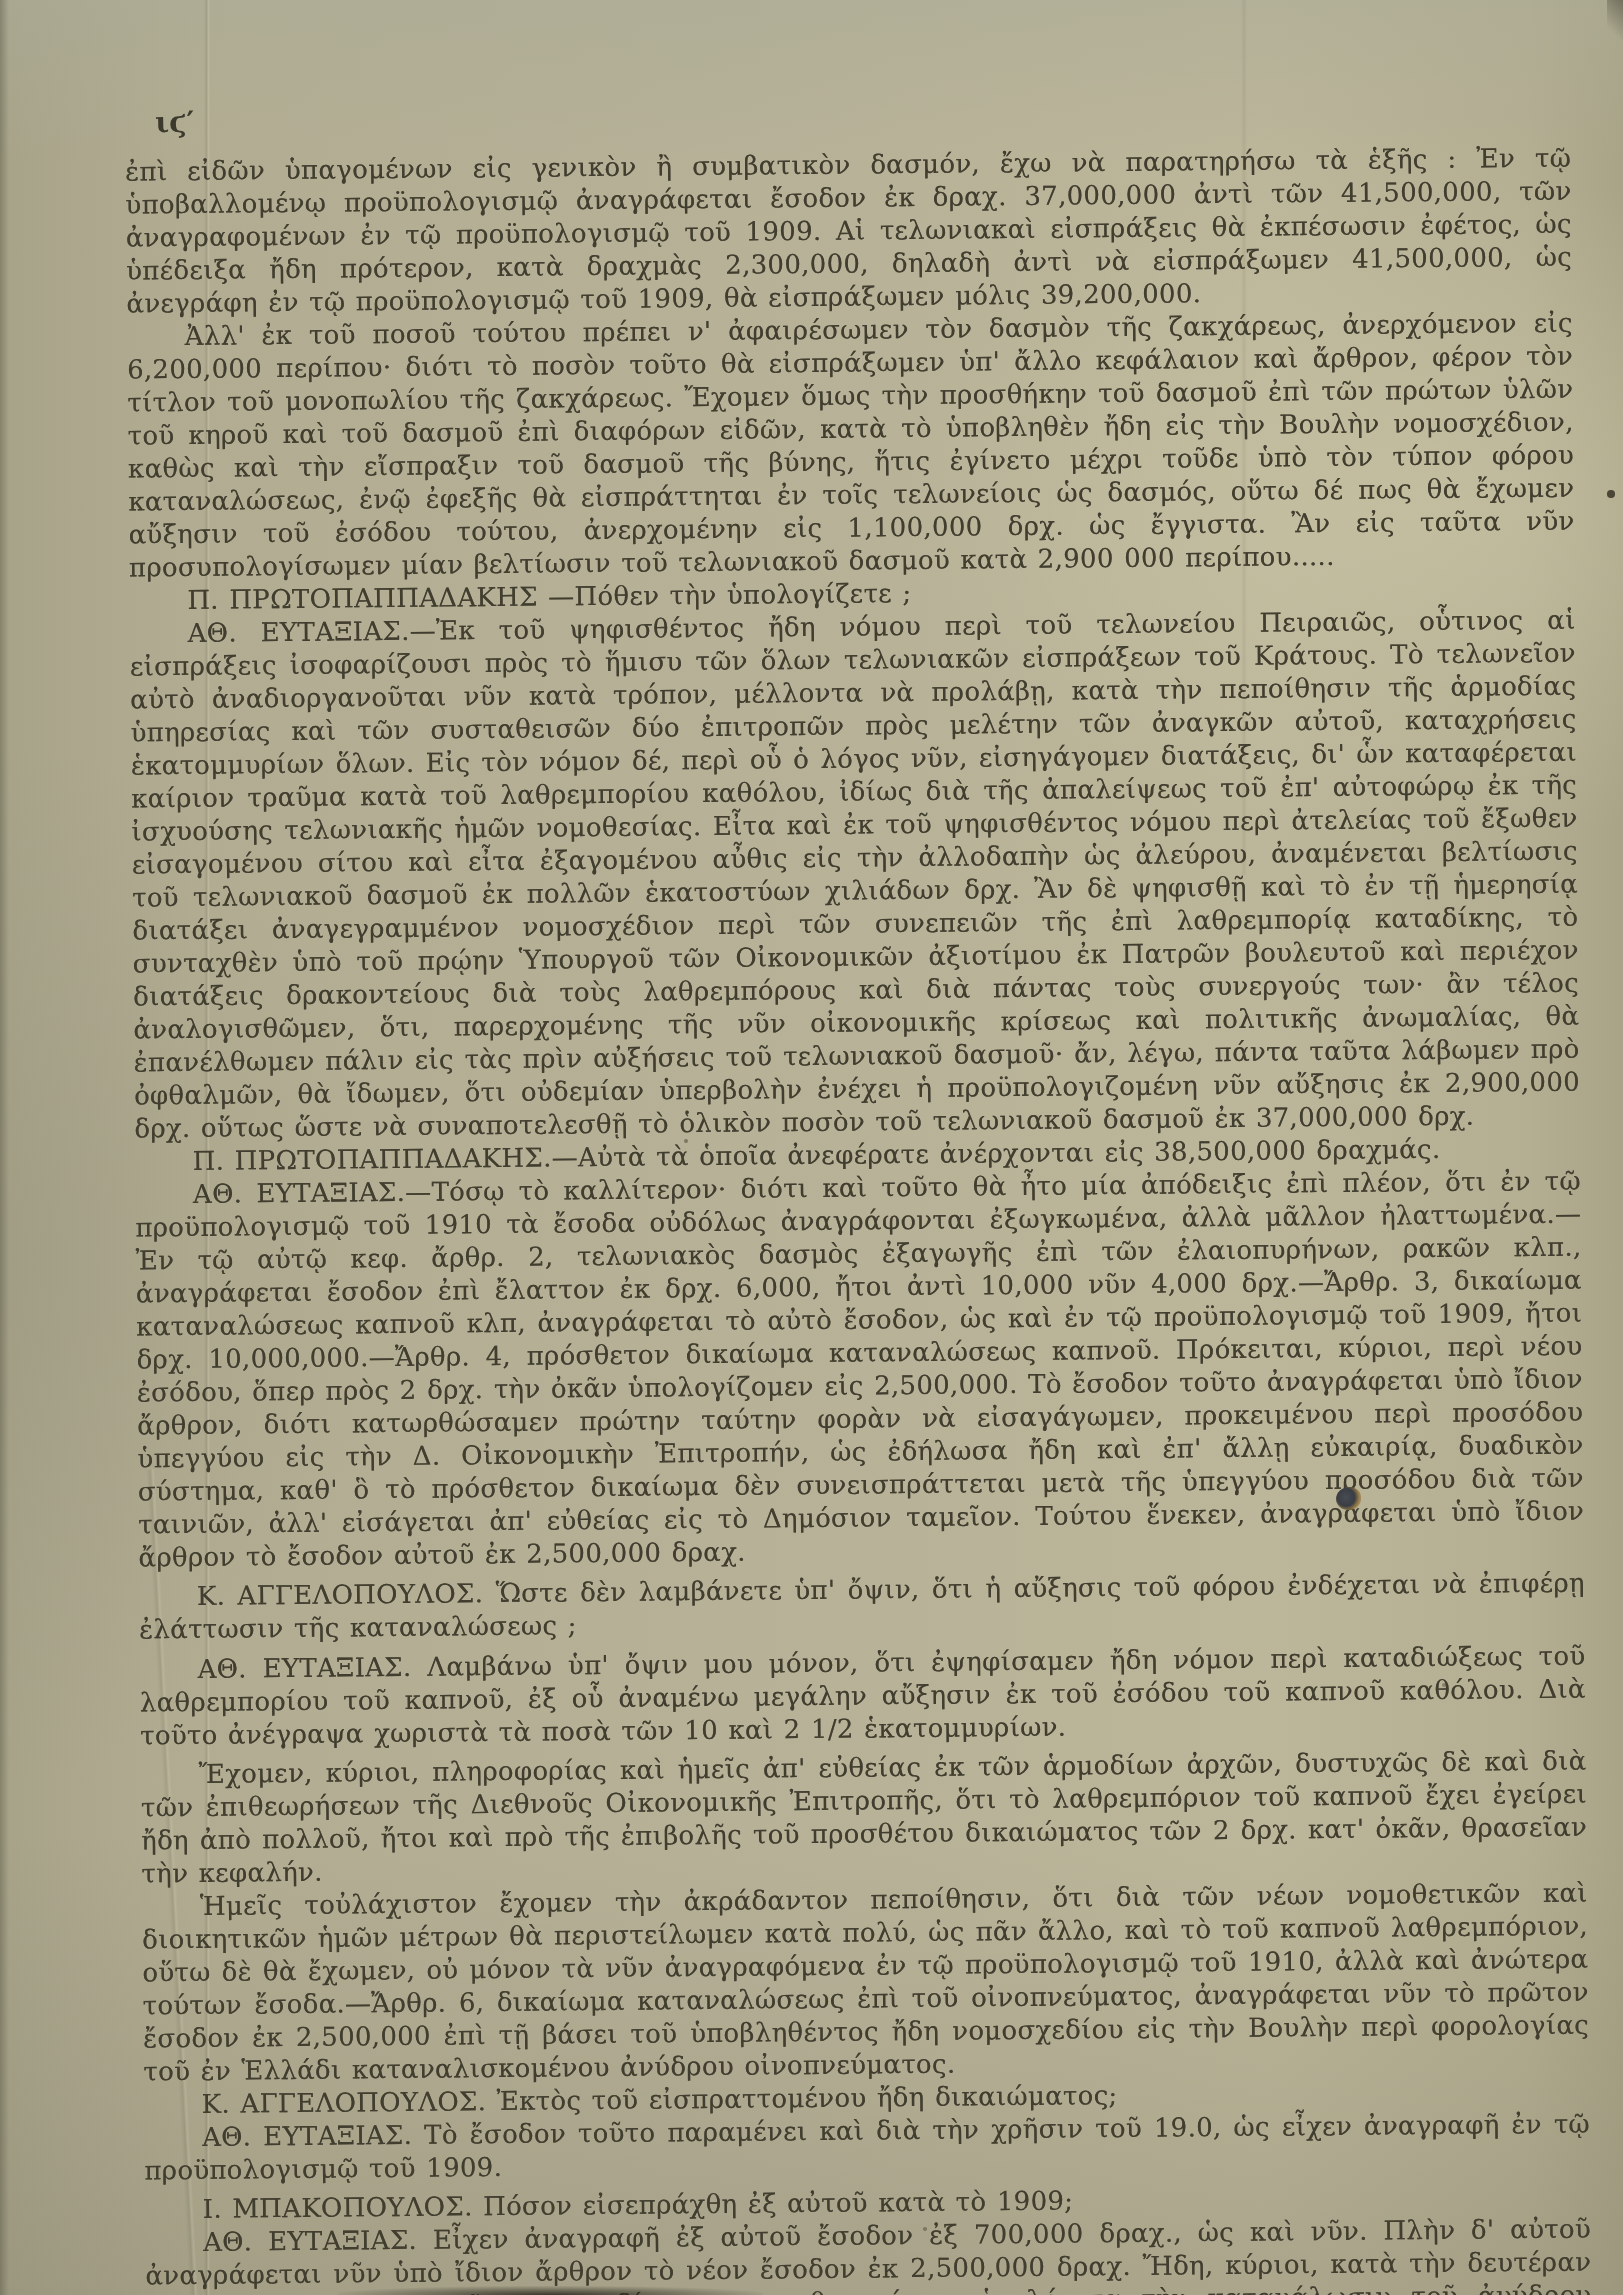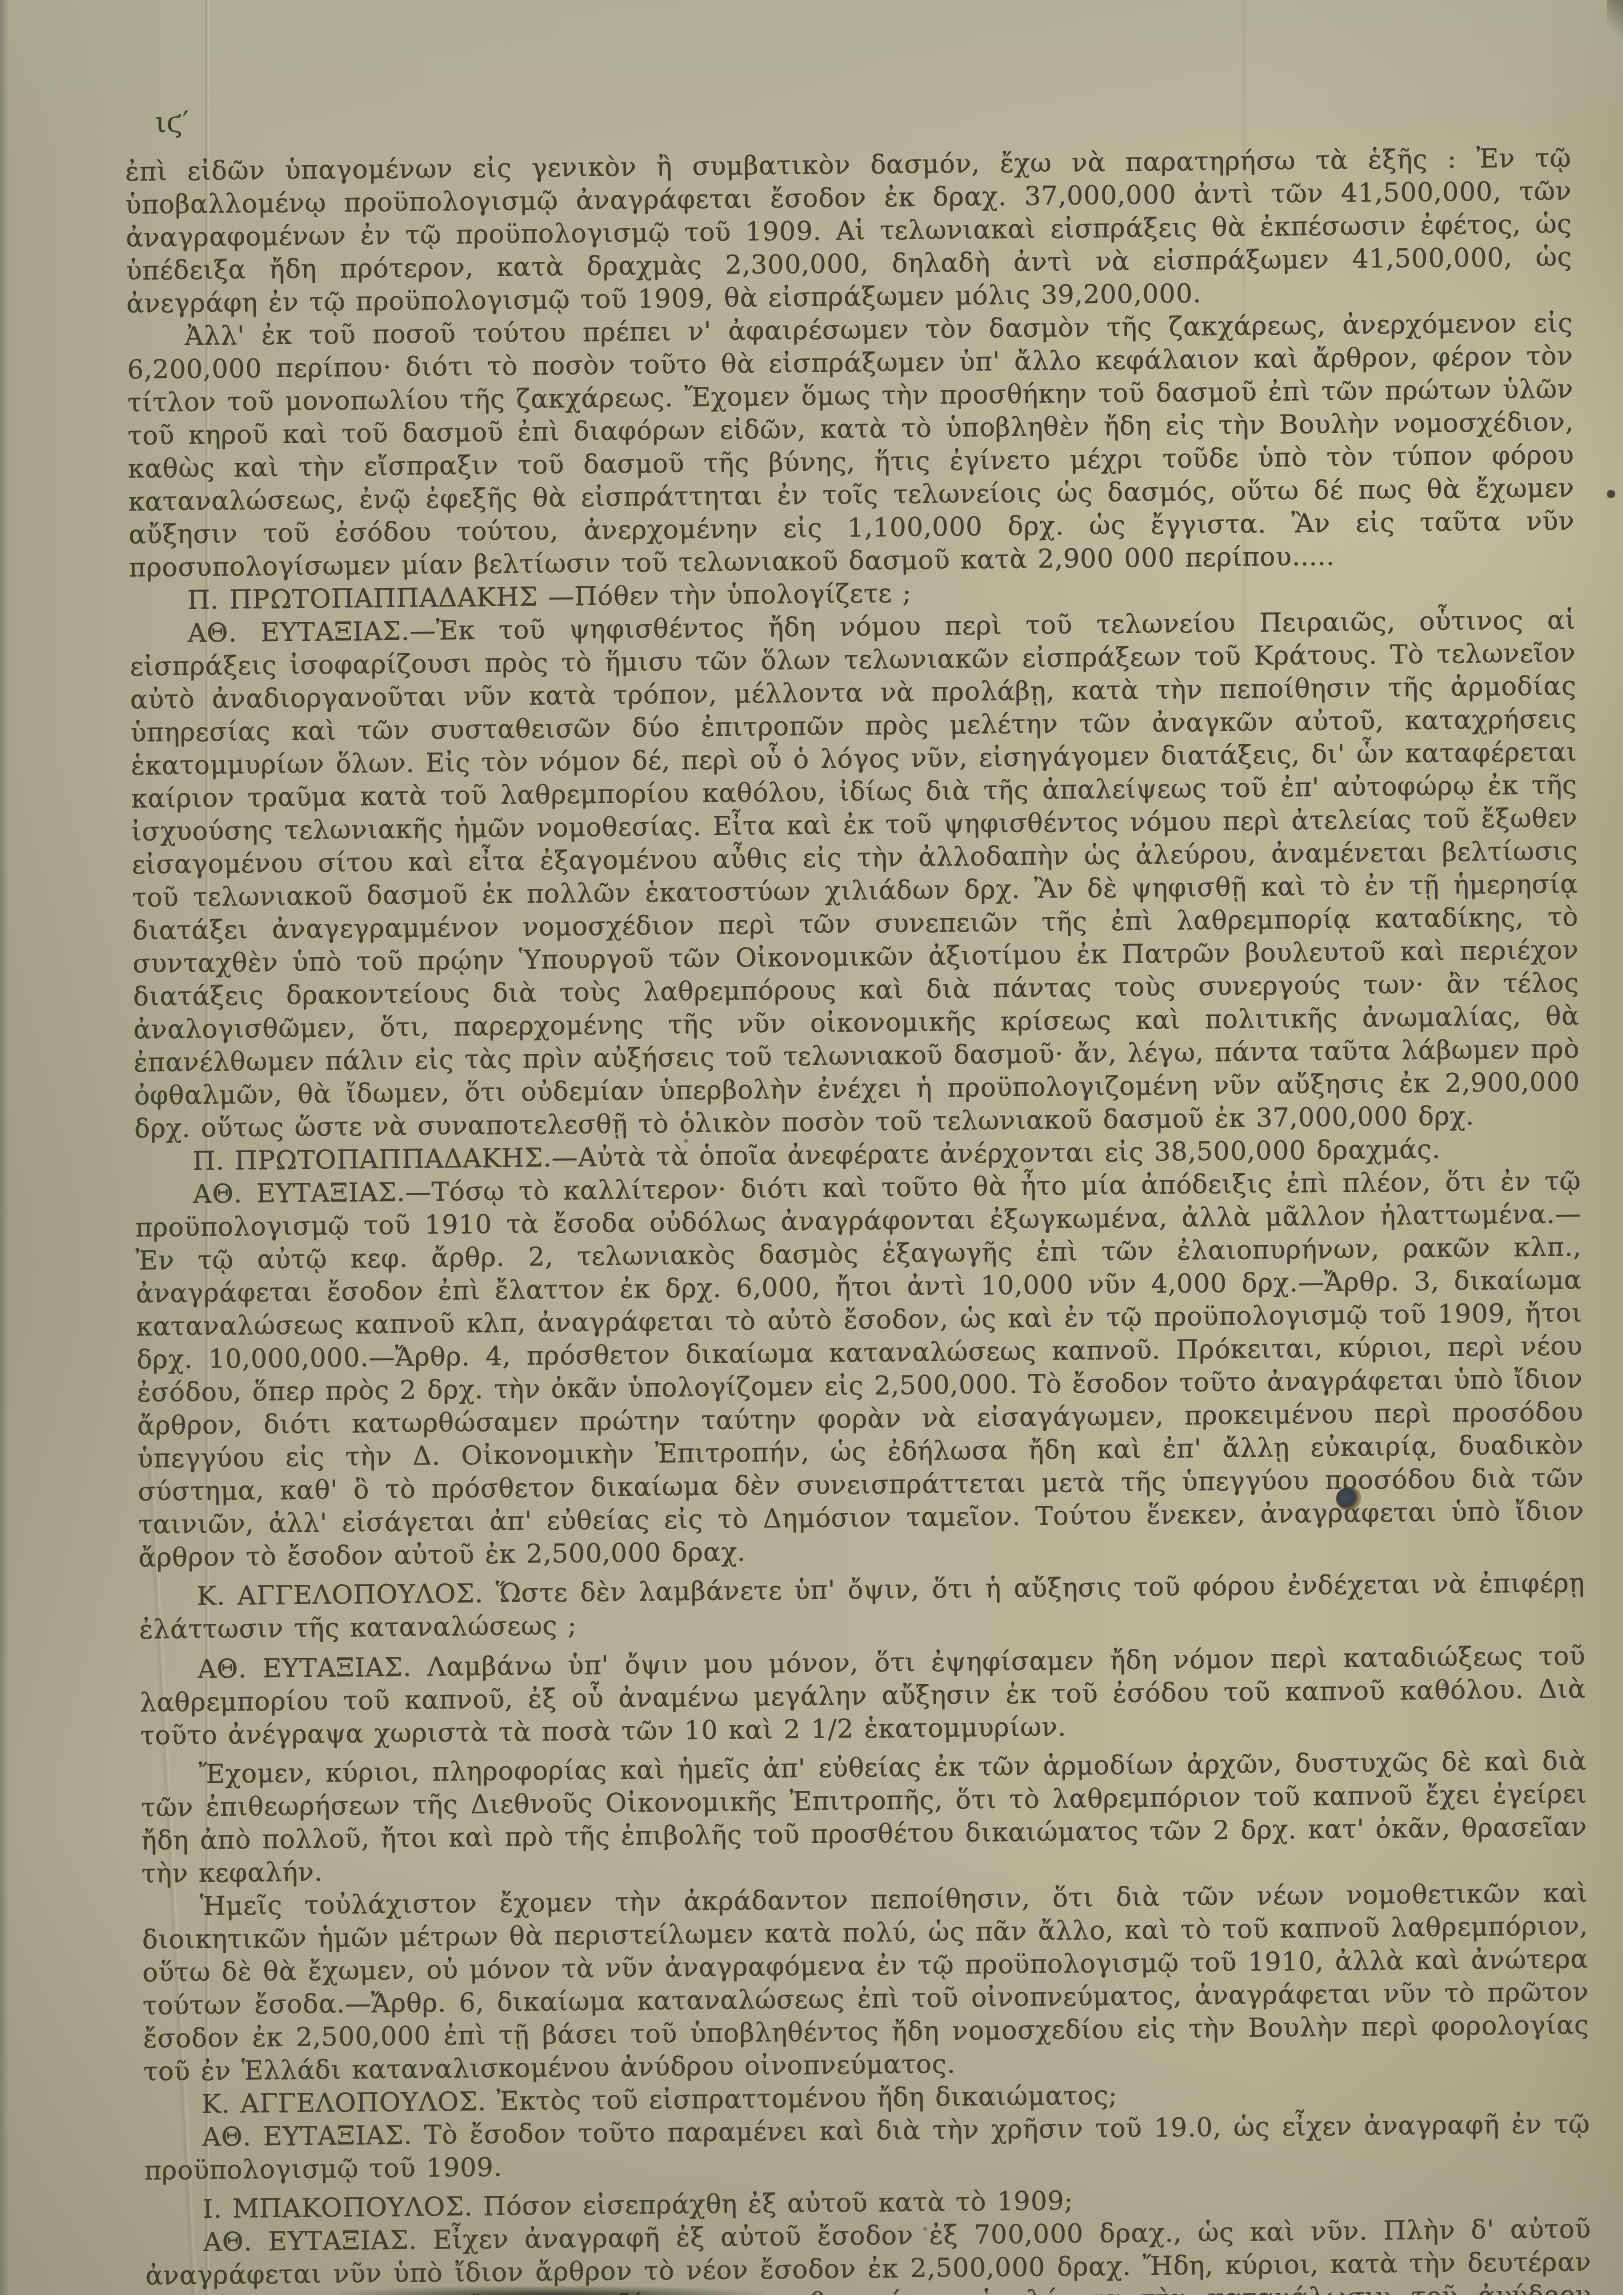--- a/index.html
+++ b/index.html
@@ -41,21 +41,21 @@
   .edge-corner-tr {
     position: absolute; right: 0; top: 0; width: 16.3px; height: 56px;
     background: linear-gradient(225deg, rgba(60,58,45,0.5) 0%, rgba(60,58,45,0) 60%);
   }
   .edge-left {
     position: absolute; left: 0; top: 0; bottom: 0; width: 8.8px;
     background: linear-gradient(90deg, rgba(70,68,52,0.35) 0%, rgba(70,68,52,0) 100%);
   }
   .pagenum {
     position: absolute; left: 155px; top: 105px;
-    font-size: 29px; font-weight: normal; color: #3c3a2c;
+    font-size: 29px; font-weight: bold; color: #3c3a2c;
     transform: rotate(-1deg);
   }
   .text-col {
     position: absolute; left: 125px; top: 150px; width: 1446px;
     transform: rotate(-0.55deg);
     transform-origin: 40% 0;
     color: #413e2f;
     font-size: 26px; line-height: 33px;
     text-align: justify;
     letter-spacing: 0.3px; word-spacing: 1.9px;

